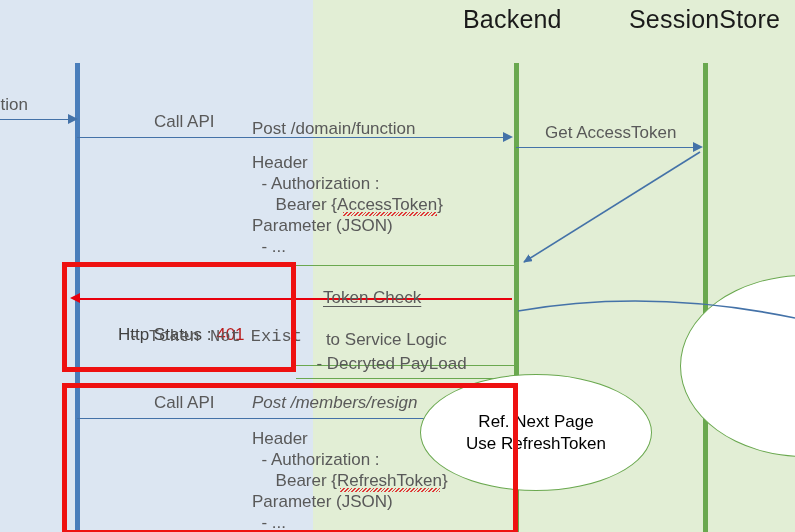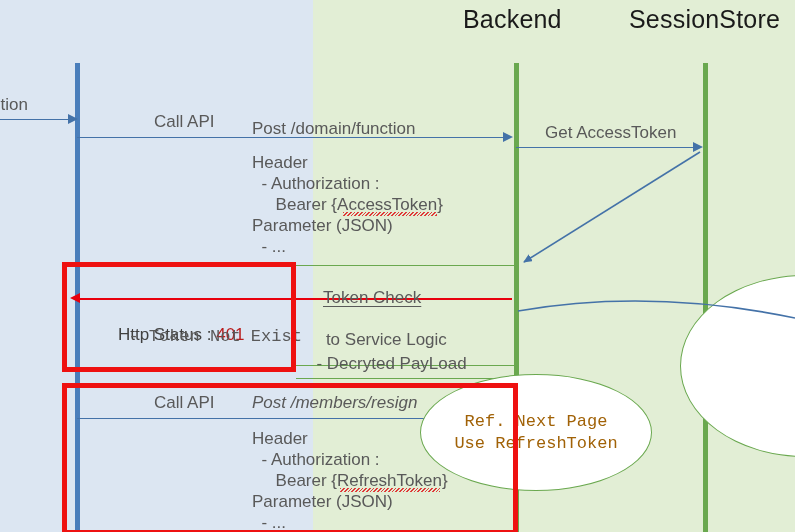--- a/index.html
+++ b/index.html
@@ -82,25 +82,24 @@
     position: absolute;
     background: #ffffff;
     border: 1.4px solid #6aa84f;
     border-radius: 50%;
     display: flex;
     align-items: center;
     justify-content: center;
     text-align: center;
   }
   .ellipse .elabel {
-    color: #a16207;
+    color: #000000;
     font-size: 17px;
     line-height: 22px;
     white-space: pre-line;
-    font-family: Liberation Mono, monospace;
   }
 
   
   #overlay { position: absolute; left: 0; top: 0; width: 795px; height: 532px; pointer-events: none; }
 
   
   .squiggle {
     position: absolute;
     height: 4px;
     background-image:

